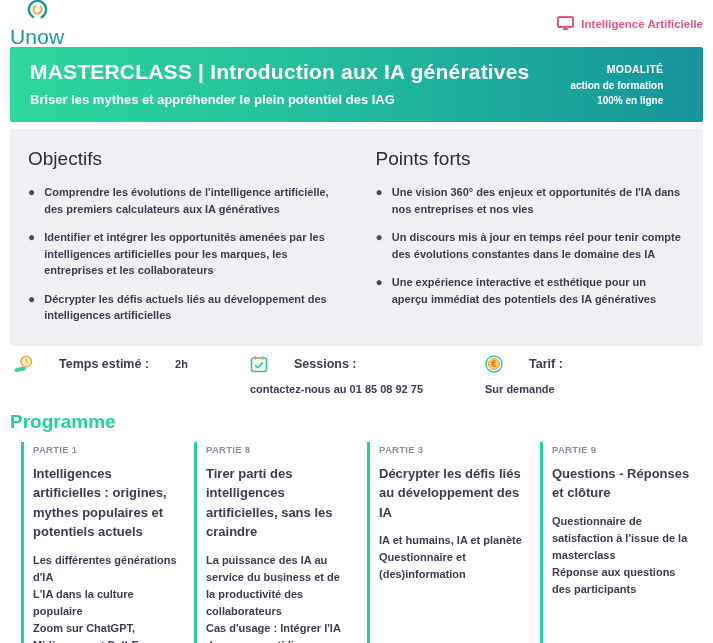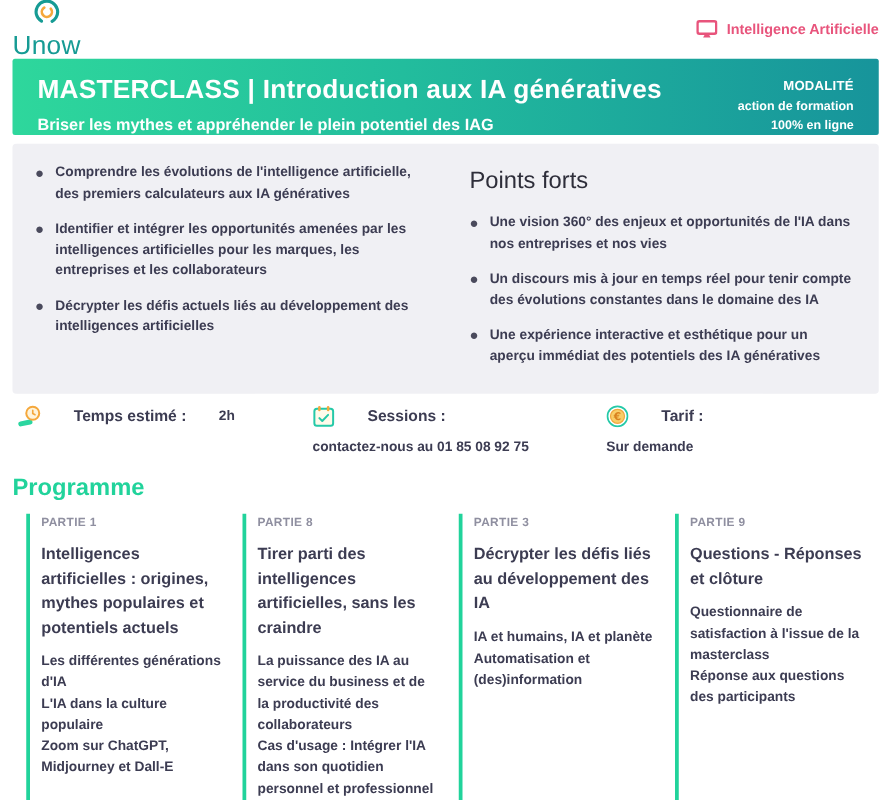--- a/index.html
+++ b/index.html
@@ -15,23 +15,23 @@
   .page{width:713px;height:643px;padding:0 10px;position:relative;}
 
   
   .topbar{display:flex;justify-content:space-between;align-items:center;padding-top:10px;height:37px;}
   .logo{display:flex;align-items:center;gap:4px;cursor:pointer;flex-direction:column;}
   .logo-text{font-size:21px;font-weight:500;color:var(--logo-teal);letter-spacing:.2px;}
   .category{display:flex;align-items:center;gap:7px;color:var(--pink);font-size:11.5px;font-weight:700;cursor:pointer;}
 
   
   .banner{
-    margin-top:10px;height:61px;border-radius:2px;
+    margin-top:10px;height:75px;border-radius:2px;
     background:linear-gradient(90deg,#2ED79C 0%,#22BD9D 45%,var(--teal) 100%);
-    color:#fff;display:flex;justify-content:space-between;
+    color:#fff;display:flex;
     padding:13px 20px 12px 20px;
   }
   .banner h1{font-size:21px;font-weight:600;letter-spacing:.2px;}
   .banner-sub{font-size:13px;font-weight:700;margin-top:8px;}
   .banner-right{text-align:right;font-size:10px;font-weight:600;line-height:1.5;white-space:nowrap;padding-top:2px;margin-left:41px;}
   .modality-label{font-size:10.5px;font-weight:800;letter-spacing:.2px;}
 
   
   .graybox{
     background:var(--gray-bg);border-radius:3px;margin-top:7px;
@@ -97,20 +97,21 @@
     </div>
     <div class="banner-right">
       <div class="modality-label">MODALITÉ</div>
       <div>action de formation</div>
       <div>100% en ligne</div>
     </div>
   </section>
 
   <section class="graybox first">
     <div>
+      <h2>Objectifs</h2>
       <ul class="blist">
         <li>
             <span class="bullet">●</span>
             <span>Comprendre les évolutions de l'intelligence artificielle, des premiers calculateurs aux IA génératives</span>
           </li>
         <li>
             <span class="bullet">●</span>
             <span>Identifier et intégrer les opportunités amenées par les intelligences artificielles pour les marques, les entreprises et les collaborateurs</span>
           </li>
         <li>
@@ -193,21 +194,21 @@
     <div class="part">
       <div class="part-label">PARTIE 8</div>
       <h3>Tirer parti des intelligences artificielles, sans les craindre</h3>
       <div class="pline">La puissance des IA au service du business et de la productivité des collaborateurs</div>
       <div class="pline">Cas d'usage : Intégrer l'IA dans son quotidien personnel et professionnel</div>
     </div>
     <div class="part">
       <div class="part-label">PARTIE 3</div>
       <h3>Décrypter les défis liés au développement des IA</h3>
       <div class="pline">IA et humains, IA et planète</div>
-      <div class="pline">Automatisation et (des)information</div>
+      <div class="pline">Questionnaire et (des)information</div>
     </div>
     <div class="part">
       <div class="part-label">PARTIE 9</div>
       <h3>Questions - Réponses et clôture</h3>
       <div class="pline">Questionnaire de satisfaction à l'issue de la masterclass</div>
       <div class="pline">Réponse aux questions des participants</div>
     </div>
   </section>
 
 </div>

